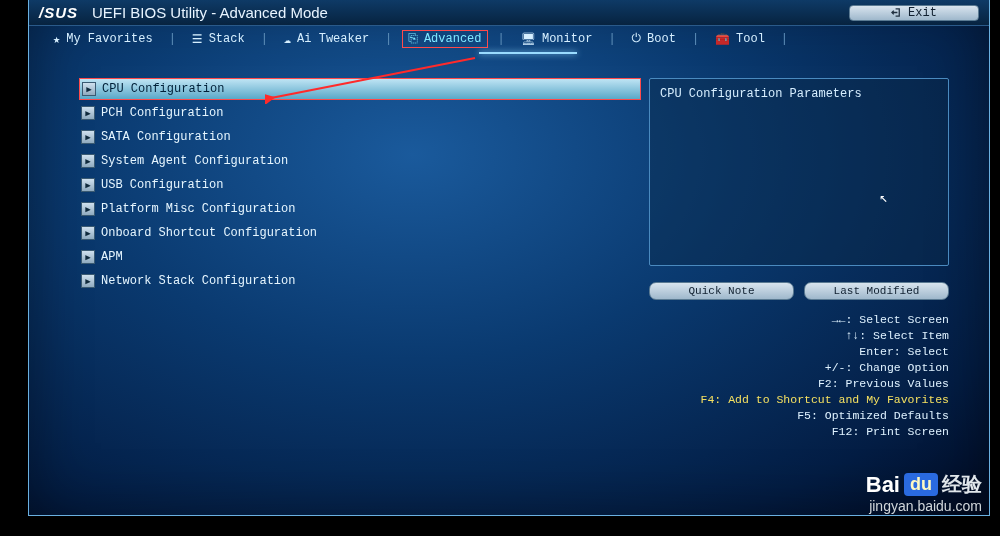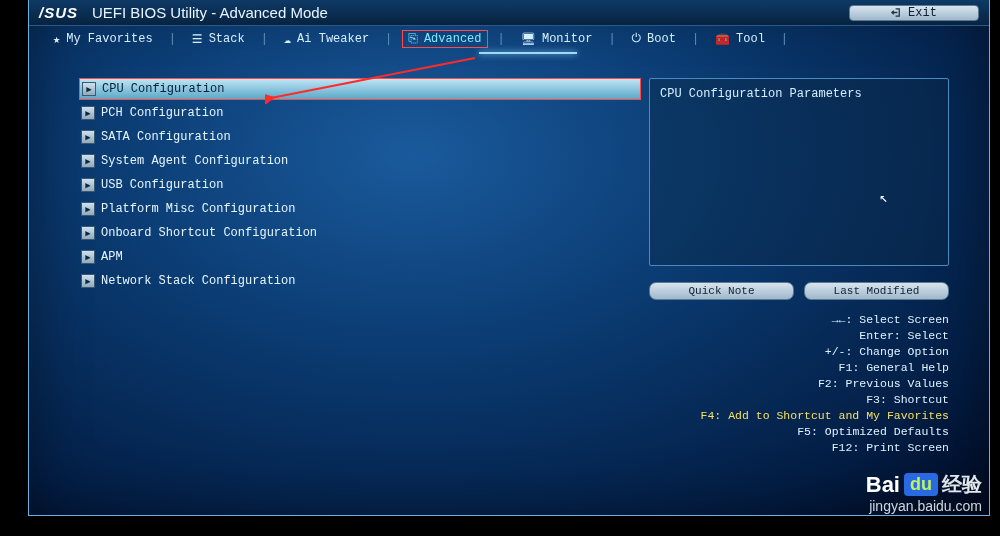--- a/index.html
+++ b/index.html
@@ -97,21 +97,21 @@
     position:absolute; pointer-events:none;
   }
   
   .watermark {
     position:absolute; right:18px; bottom:22px; text-align:right;
     color:#e0e6ea; font-family:Arial,sans-serif;
   }
   .watermark .logo { display:flex; align-items:center; justify-content:space-between; gap:4px;}
   .watermark .cn { font-size:20px; font-weight:bold;}
   .watermark .url { font-size:14px; color:#d0d6da; }
-  .baidu-badge { background:#2a6ae0; color:#bef264; font-weight:bold; font-size:18px; padding:1px 6px; border-radius:4px;}
+  .baidu-badge { background:#2a6ae0; color:#fef9c3; font-weight:bold; font-size:18px; padding:1px 6px; border-radius:4px;}
   .footer {
     position:absolute; left:50px; bottom:6px; font-size:11px; color:#3a6a9a; letter-spacing:1px;
   }
 </style>
 </head>
 <body>
 
 <div class="bios">
 
   <div class="titlebar">
@@ -191,25 +191,24 @@
       <div class="action-btns">
         <div class="action-btn">
             <span>Quick Note</span>
           </div>
         <div class="action-btn">
             <span>Last Modified</span>
           </div>
       </div>
       <div class="helpkeys">
         <div>→←: Select Screen</div>
+        <div>↑↓: Select Item</div>
         <div>Enter: Select</div>
         <div>+/-: Change Option</div>
-        <div>F1: General Help</div>
         <div>F2: Previous Values</div>
-        <div>F3: Shortcut</div>
         <div class="gold">F4: Add to Shortcut and My Favorites</div>
         <div>F5: Optimized Defaults</div>
         <div>F12: Print Screen</div>
       </div>
     </div>
   </div>
 
   <div class="footer"></div>
 
 </div>

